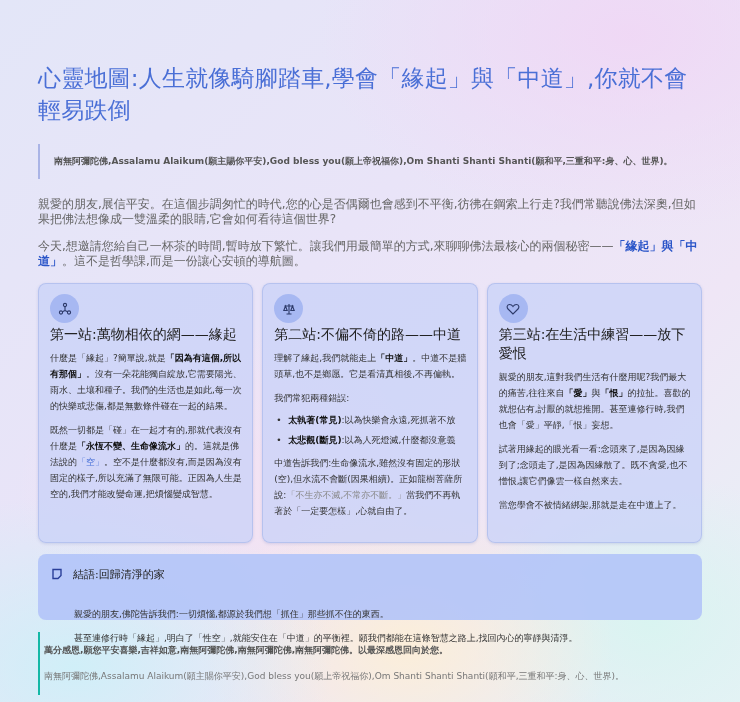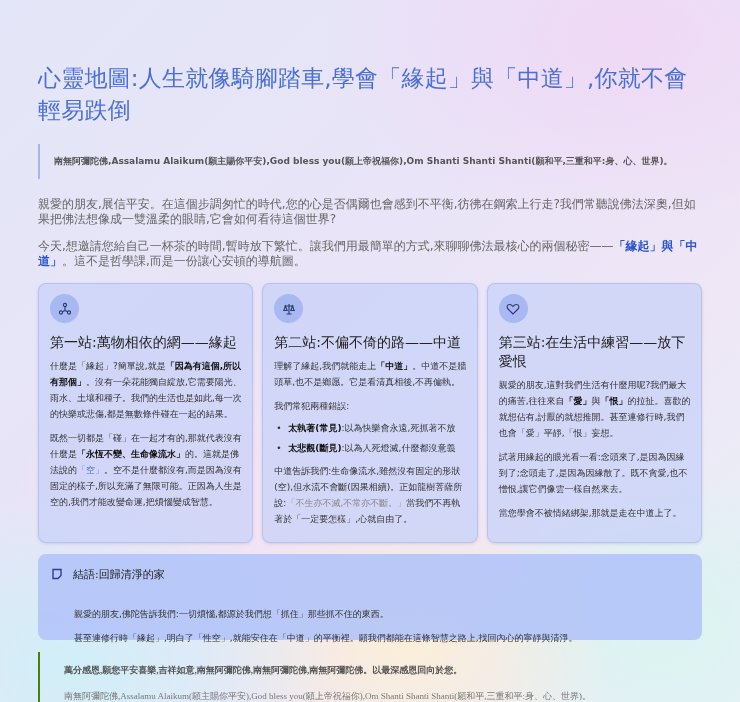--- a/index.html
+++ b/index.html
@@ -35,43 +35,42 @@
     border: 1px solid rgba(170,185,235,0.7);
     border-radius: 8px;
     padding: 10px 10px 10px 11px;
     box-shadow: 0 1px 3px rgba(120,130,190,0.25);
   }
   .icon-circle {
     width: 29px; height: 29px; border-radius: 50%;
     background: #a7b8f2; display: flex; align-items: center; justify-content: center;
   }
   .card h2 {
-    margin-top: 10px; font-size: 14px; line-height: 19px; font-weight: normal; color: #222;
+    margin-top: 2px; font-size: 14px; line-height: 19px; font-weight: normal; color: #222;
   }
   .card p { font-size: 9px; line-height: 16px; color: #333; margin-top: 6px; }
   .card p + p { margin-top: 8px; }
   .card b { color: #111; }
   .blue-text { color: #4a72d8; }
   .gray-text { color: #888; }
   .card ul { list-style: none; margin-top: 6px; }
   .card li { font-size: 9px; line-height: 17px; color: #333; padding-left: 14px; position: relative; margin-top: 3px; }
   .card li::before { content: "•"; position: absolute; left: 2px; top: 0; color: #333; }
   .conclusion {
-    margin-top: 11px; height: 86px;
+    margin-top: 11px; height: 66px;
     background: rgba(178,196,248,0.9);
     border-radius: 8px; padding: 11px 14px 0 13px;
   }
   .conclusion-head { display: flex; align-items: center; gap: 10px; }
   .conclusion-head h3 { font-size: 11px; font-weight: normal; color: #222; }
   .conclusion p { font-size: 9px; line-height: 14px; color: #333; padding-left: 23px; margin-top: 23px; }
   .conclusion p + p { margin-top: 10px; }
   .closing {
-    margin-top: 12px; border-left: 2px solid #4d7c0f;
-    padding: 12px 0 12px 24px;
-    font-family: Liberation Serif, serif;
+    margin-top: 12px; border-left: 2px solid #14b8a6;
+    padding: 12px 0 12px 4px;
   }
   .closing .bold { font-size: 9px; font-weight: bold; color: #555; }
   .closing .plain { font-size: 9px; color: #777; margin-top: 13px; }
 </style>
 </head>
 <body>
 
 <div class="page">
   <h1 class="title">心靈地圖:人生就像騎腳踏車,學會「緣起」與「中道」,你就不會輕易跌倒</h1>
 

